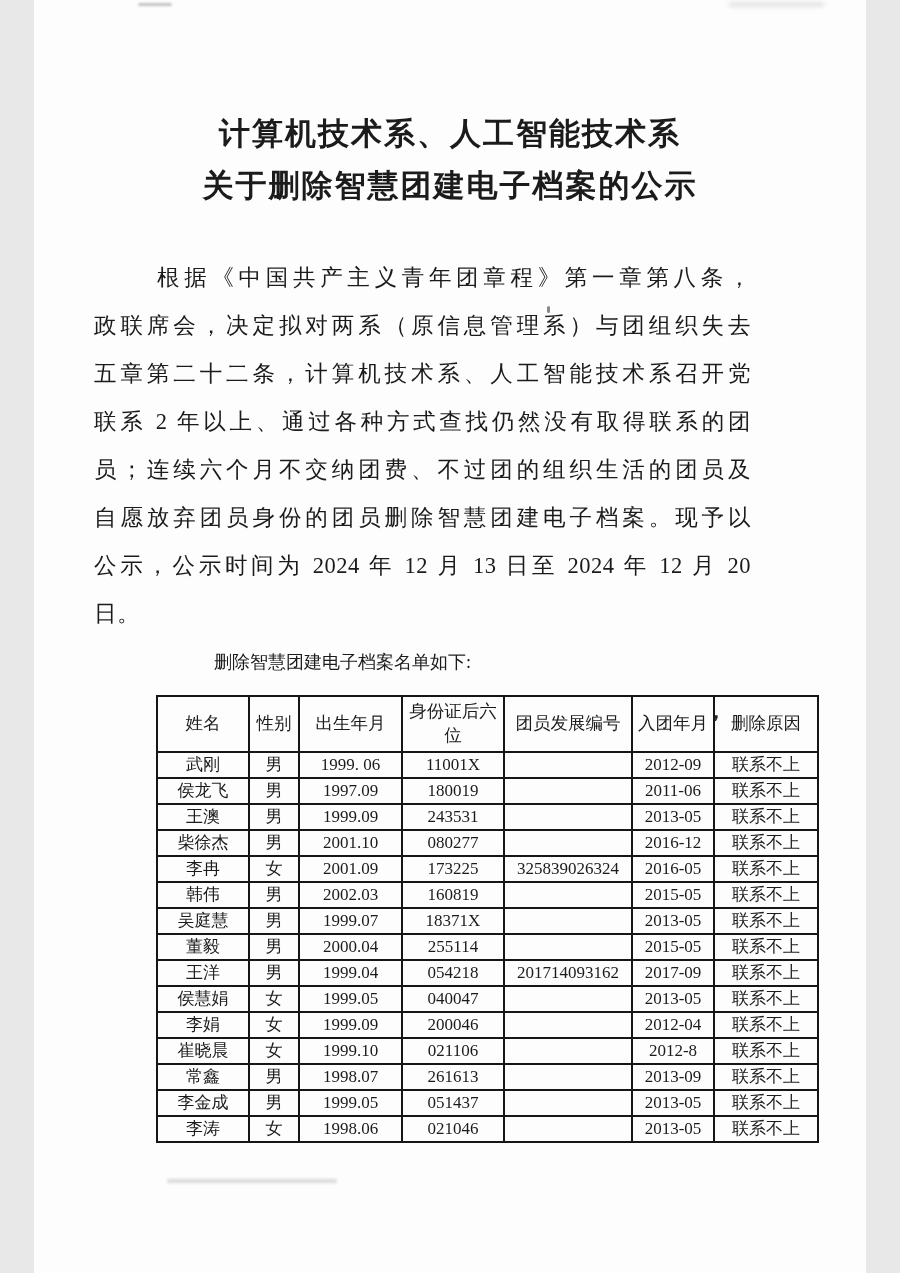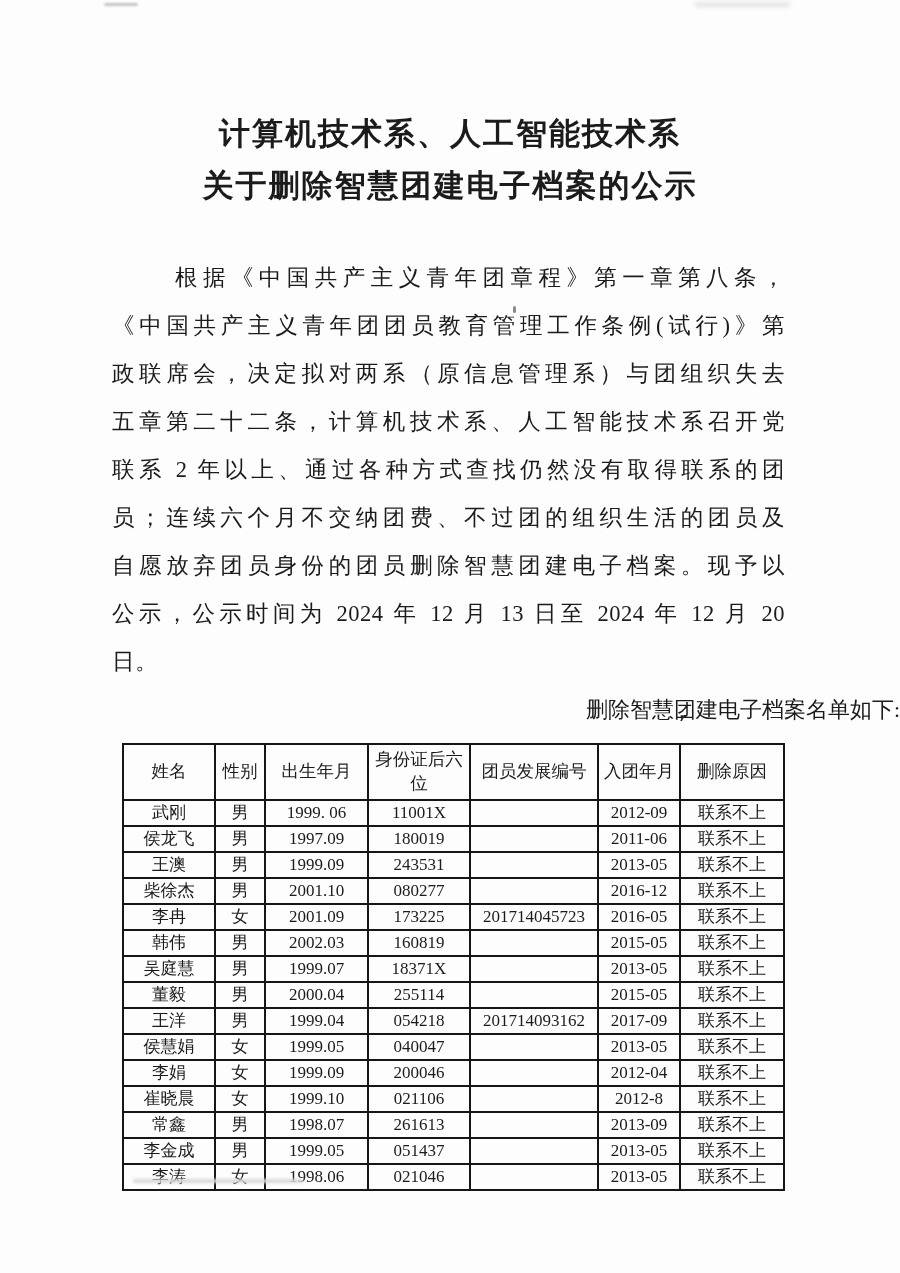--- a/index.html
+++ b/index.html
@@ -1,18 +1,18 @@
 <!DOCTYPE html>
 <html><head>
 <meta charset="utf-8">
 <style>
   html, body { margin: 0; padding: 0; background: #e8e8e8; }
   .page {
     position: relative;
-    width: 900px;
+    width: 832px;
     height: 1273px;
     margin: 0 auto;
     background: #fdfdfd;
     color: #1b1b1b;
     font-family: "Liberation Serif", "DejaVu Serif", serif;
     overflow: hidden;
   }
 
   
   .artifact { position: absolute; pointer-events: none; border-radius: 2px; }
@@ -25,34 +25,33 @@
     padding-top: 108px;
     text-align: center;
     font-family: "Liberation Sans", "DejaVu Sans", sans-serif;
     font-weight: bold;
     font-size: 31px;
     line-height: 52px;
     letter-spacing: 2px;
   }
 
   .body-text {
-    margin: 42px 115px 0 112px;
+    margin: 42px 115px 0 60px;
     font-size: 22.5px;
     line-height: 48px;
     letter-spacing: 0.5px;
   }
   .body-line { text-align: justify; text-align-last: justify; }
   .body-line:first-child { text-indent: 2.8em; }
   .body-line:last-child  { text-align-last: left; }
 
   .table-intro {
     margin: 7px 0 16px 180px;
-    font-size: 22px;
+    font-size: 18px;
     line-height: 34px;
-    text-align: right;
   }
 
   .stray-mark {
     position: absolute;
     left: 672px; top: 698px;
     font-size: 20px;
     font-weight: bold;
     color: #222;
   }
 
@@ -93,21 +92,20 @@
 
   <div class="title-block">
 
   <div class="title-line">计算机技术系、人工智能技术系</div>
       <div class="title-line">关于删除智慧团建电子档案的公示</div>
     </div>
 
   <div class="body-text">
 
   <div class="body-line">根据《中国共产主义青年团章程》第一章第八条，</div>
-      <div class="body-line">《中国共产主义青年团团员教育管理工作条例(试行)》第</div>
       <div class="body-line">政联席会，决定拟对两系（原信息管理系）与团组织失去</div>
       <div class="body-line">五章第二十二条，计算机技术系、人工智能技术系召开党</div>
       <div class="body-line">联系 2 年以上、通过各种方式查找仍然没有取得联系的团</div>
       <div class="body-line">员；连续六个月不交纳团费、不过团的组织生活的团员及</div>
       <div class="body-line">自愿放弃团员身份的团员删除智慧团建电子档案。现予以</div>
       <div class="body-line">公示，公示时间为 2024 年 12 月 13 日至 2024 年 12 月 20</div>
       <div class="body-line">日。</div>
     </div>
 
   <div class="table-intro">删除智慧团建电子档案名单如下:</div>
@@ -172,21 +170,21 @@
         <td>080277</td>
         <td></td>
         <td>2016-12</td>
         <td>联系不上</td>
       </tr>
         <tr>
         <td>李冉</td>
         <td>女</td>
         <td>2001.09</td>
         <td>173225</td>
-        <td>201714045723</td>
+        <td>325839026324</td>
         <td>2016-05</td>
         <td>联系不上</td>
       </tr>
         <tr>
         <td>韩伟</td>
         <td>男</td>
         <td>2002.03</td>
         <td>160819</td>
         <td></td>
         <td>2015-05</td>

